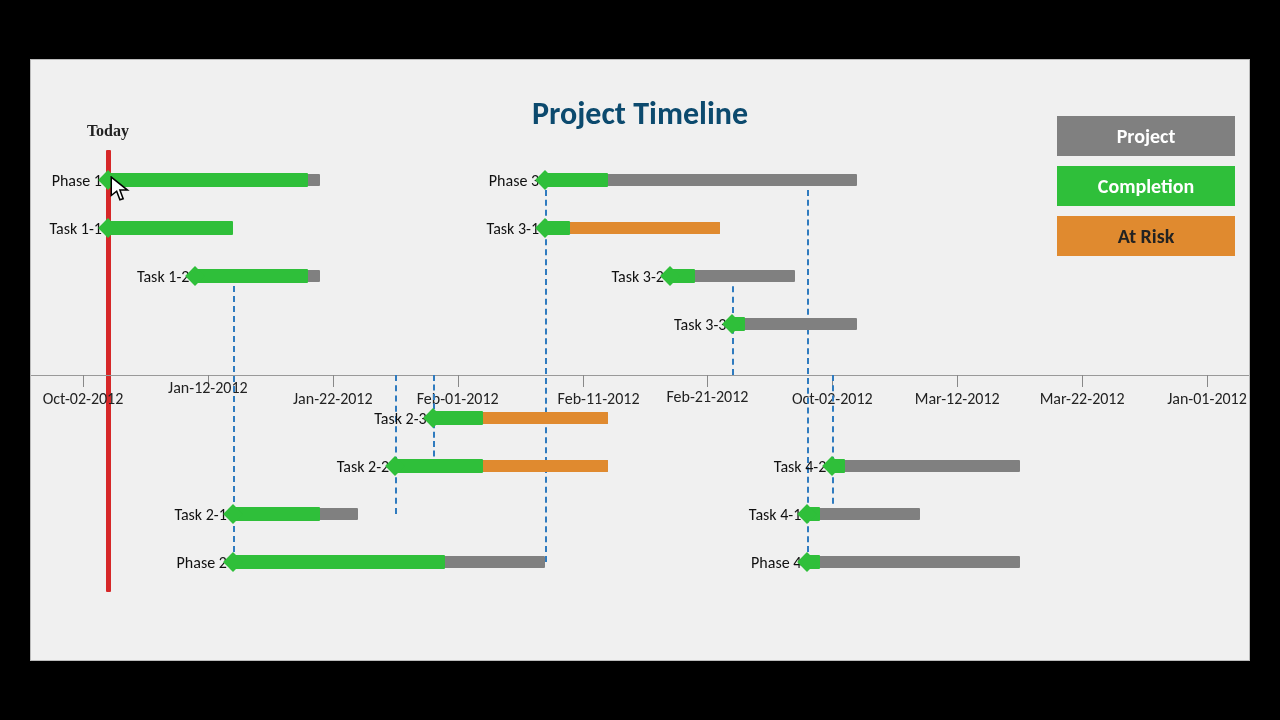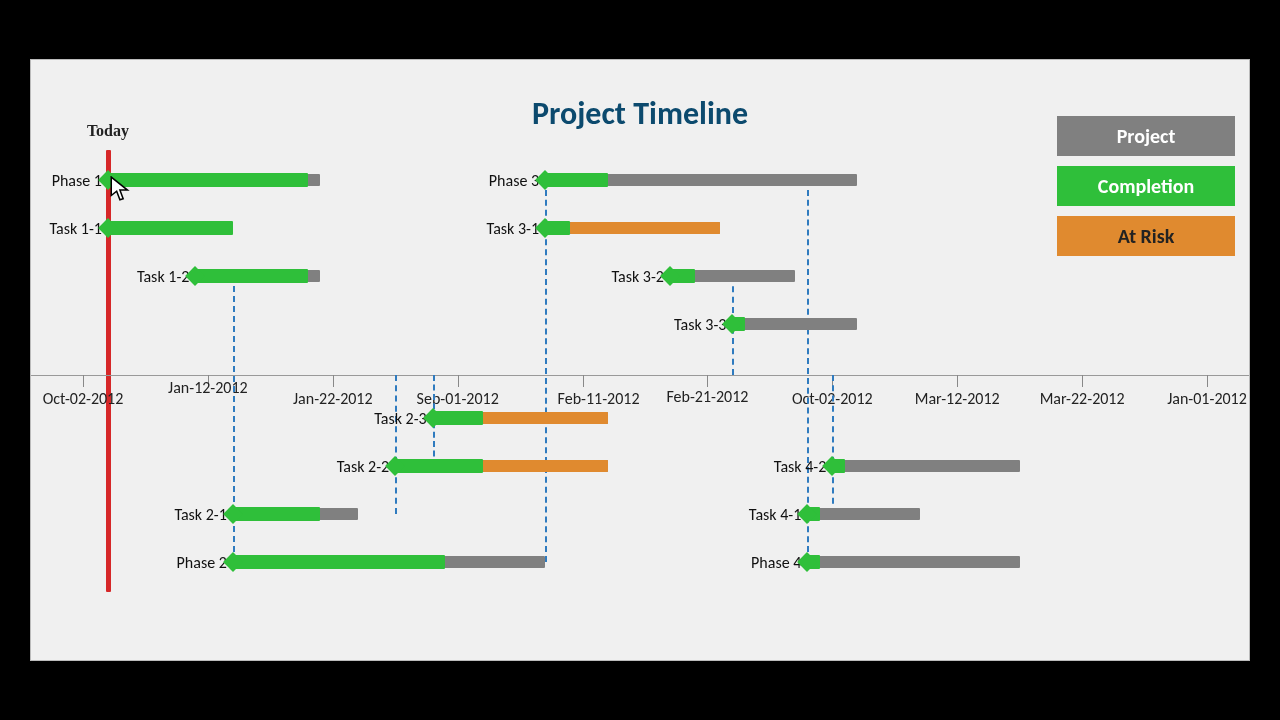--- a/index.html
+++ b/index.html
@@ -130,21 +130,21 @@
 
   <div class="axis" style="top: 315px; width: 1220px;"></div>
   <div id="ticks-container">
       <div class="tick" style="left: 52px; top: 315px;"></div>
       <div class="tick-label" style="left: 52px; top: 329px;">Oct-02-2012</div>
       <div class="tick" style="left: 176.889px; top: 315px;"></div>
       <div class="tick-label" style="left: 176.889px; top: 318px;">Jan-12-2012</div>
       <div class="tick" style="left: 301.778px; top: 315px;"></div>
       <div class="tick-label" style="left: 301.778px; top: 329px;">Jan-22-2012</div>
       <div class="tick" style="left: 426.667px; top: 315px;"></div>
-      <div class="tick-label" style="left: 426.667px; top: 329px;">Sep-01-2012</div>
+      <div class="tick-label" style="left: 426.667px; top: 329px;">Feb-01-2012</div>
       <div class="tick" style="left: 551.556px; top: 315px;"></div>
       <div class="tick-label" style="left: 551.556px; top: 329px; padding-left: 32px;">Feb-11-2012</div>
       <div class="tick" style="left: 676.444px; top: 315px;"></div>
       <div class="tick-label" style="left: 676.444px; top: 327px;">Feb-21-2012</div>
       <div class="tick" style="left: 801.333px; top: 315px;"></div>
       <div class="tick-label" style="left: 801.333px; top: 329px;">Oct-02-2012</div>
       <div class="tick" style="left: 926.222px; top: 315px;"></div>
       <div class="tick-label" style="left: 926.222px; top: 329px;">Mar-12-2012</div>
       <div class="tick" style="left: 1051.11px; top: 315px;"></div>
       <div class="tick-label" style="left: 1051.11px; top: 329px;">Mar-22-2012</div>

